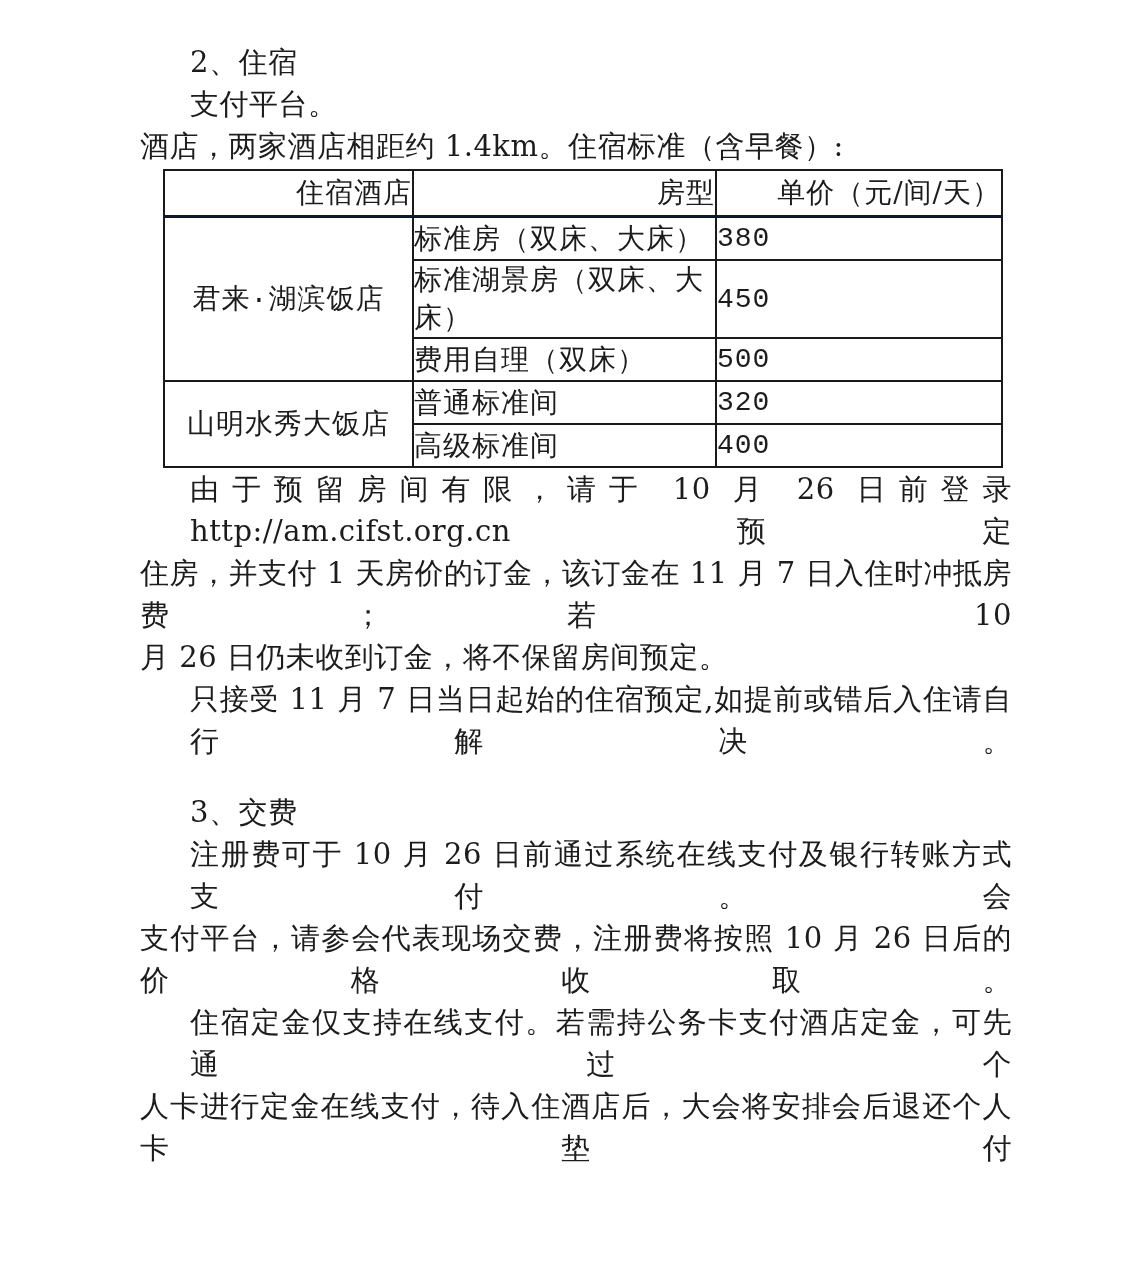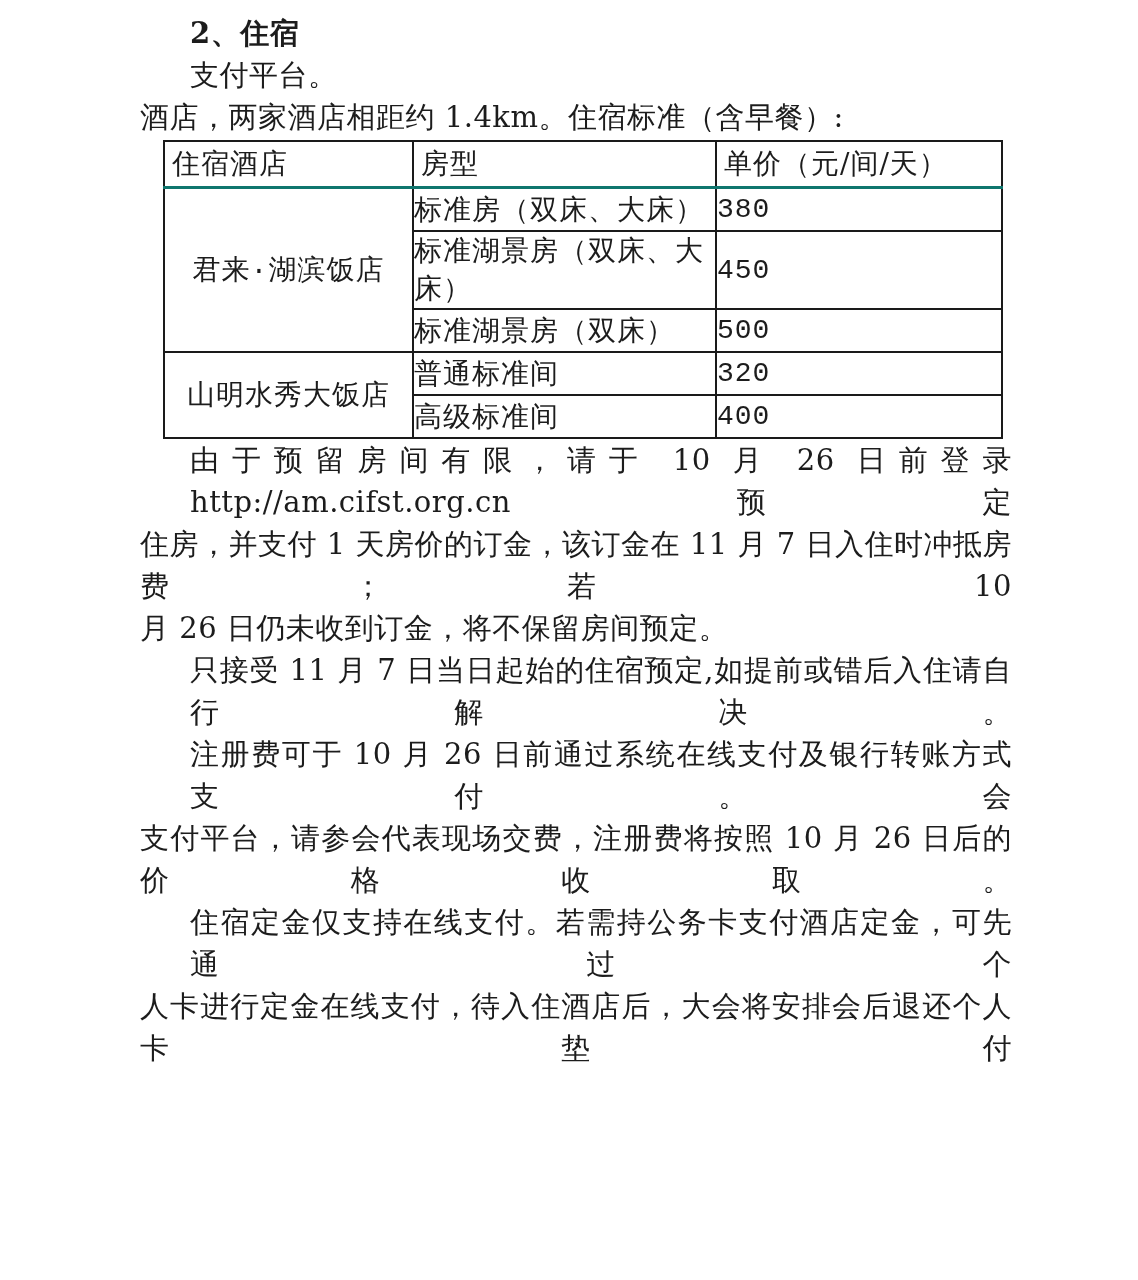--- a/index.html
+++ b/index.html
@@ -8,41 +8,41 @@
     width:1138px; height:1280px;
     background:#ffffff;
     color:#1c1c1c;
     font-family:"DejaVu Serif","Liberation Serif",serif;
     overflow:hidden;
   }
   .content { padding:12px 126px 0 140px; }
   .line { font-size:29px; line-height:42px; letter-spacing:0.5px; }
   .ind  { padding-left:50px; }
   .just { text-align:justify; text-align-last:justify; text-justify:inter-character; }
-  .bold { font-weight:700; }
+  .bold { font-weight:400;margin-top:29px; }
 
   table.hotel-table {
     border-collapse:collapse;
     table-layout:fixed;
     width:838px;
     margin:2px 0 0 23px;
   }
   table.hotel-table th,
   table.hotel-table td {
     border:2px solid #1a1a1a;
     font-size:28px;
     font-weight:400;
     letter-spacing:1px;
     vertical-align:middle;
     padding:0;
   }
   table.hotel-table tr.head th {
     height:44px;
-    text-align:left;
-    border-bottom:3px solid #0f766e;
+    text-align:right;
+    border-bottom:3px solid #0f172a;
     padding-left:7px;
   }
   table.hotel-table td { height:41px;font-family:Liberation Mono, monospace; }
   td.cell-hotel { text-align:center; }
   td.cell-room  { padding-left:14px; }
   td.cell-price { padding-left:12px; font-size:29px; letter-spacing:0; }
 </style>
 </head>
 <body>
 
@@ -68,21 +68,21 @@
       <tr>
         <td class="cell-hotel" rowspan="3">君来·湖滨饭店</td>
         <td class="cell-room">标准房（双床、大床）</td>
         <td class="cell-price">380</td>
       </tr>
       <tr>
         <td class="cell-room">标准湖景房（双床、大床）</td>
         <td class="cell-price">450</td>
       </tr>
       <tr>
-        <td class="cell-room">标准湖景房（双床）</td>
+        <td class="cell-room">费用自理（双床）</td>
         <td class="cell-price">500</td>
       </tr>
       <tr>
         <td class="cell-hotel" rowspan="2">山明水秀大饭店</td>
         <td class="cell-room">普通标准间</td>
         <td class="cell-price">320</td>
       </tr>
       <tr>
         <td class="cell-room">高级标准间</td>
         <td class="cell-price">400</td>
@@ -90,20 +90,21 @@
     </tbody>
       </table>
 
     <div class="line ind just">由于预留房间有限，请于 10 月 26 日前登录 http://am.cifst.org.cn 预定</div>
     <div class="line just">住房，并支付 1 天房价的订金，该订金在 11 月 7 日入住时冲抵房费；若 10</div>
     <div class="line">月 26 日仍未收到订金，将不保留房间预定。</div>
 
     <div class="line ind just">只接受 11 月 7 日当日起始的住宿预定,如提前或错后入住请自行解决。</div>
 
 
+    <div class="line ind bold">3、交费</div>
 
     <div class="line ind just">注册费可于 10 月 26 日前通过系统在线支付及银行转账方式支付。会</div>
     <div class="line just">支付平台，请参会代表现场交费，注册费将按照 10 月 26 日后的价格收取。</div>
 
     <div class="line ind just">住宿定金仅支持在线支付。若需持公务卡支付酒店定金，可先通过个</div>
     <div class="line just">人卡进行定金在线支付，待入住酒店后，大会将安排会后退还个人卡垫付</div>
 
   </div>
 </div>
 

